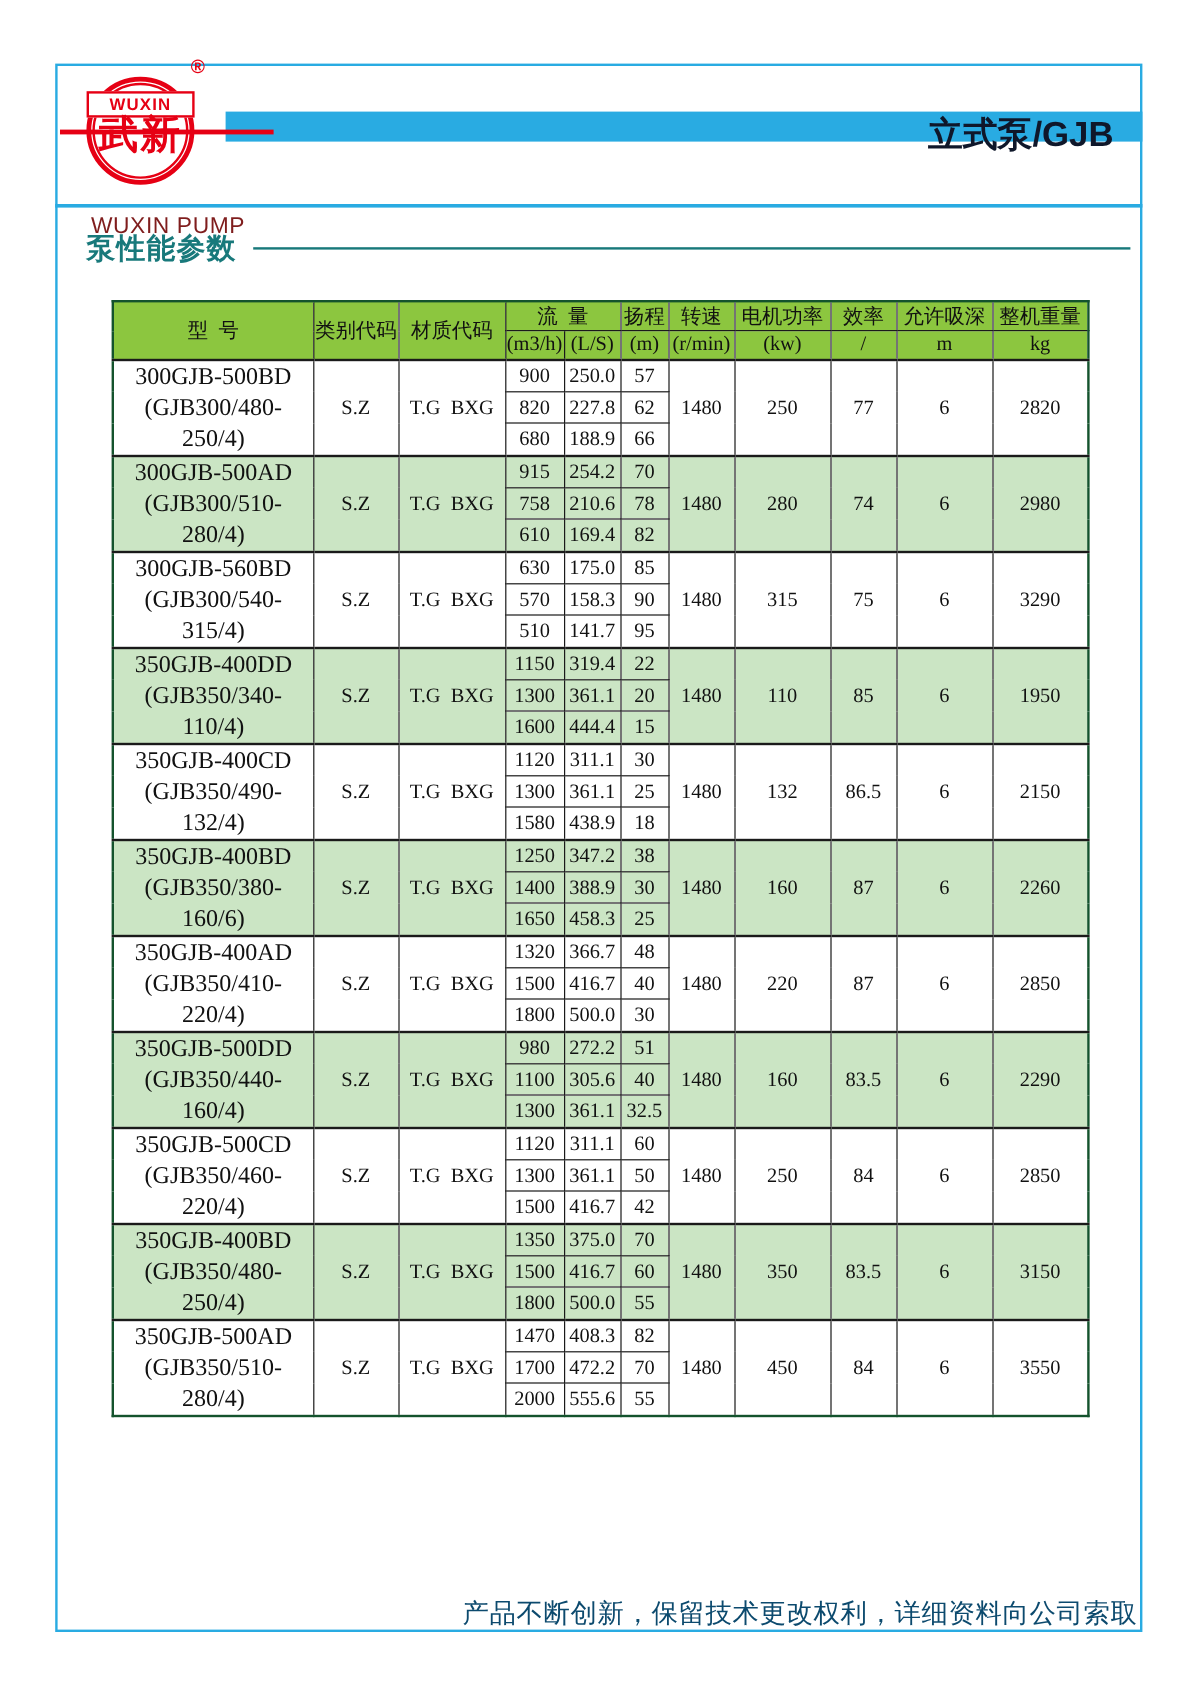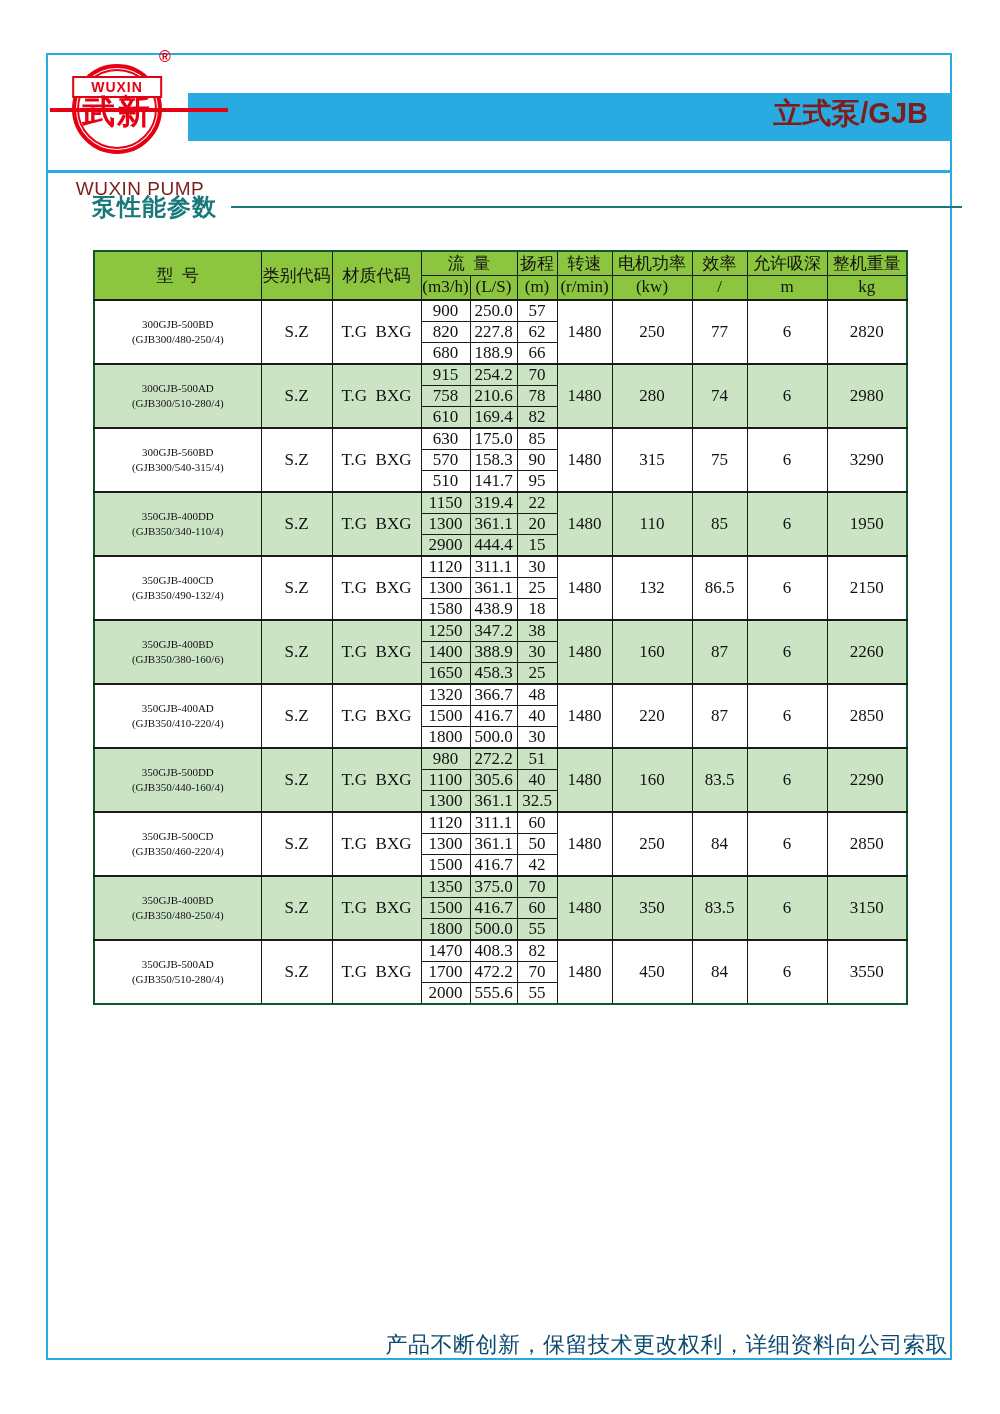--- a/index.html
+++ b/index.html
@@ -22,46 +22,46 @@
   .logo .hline { position:absolute; left:0; top:62px; width:178px; height:4px; background:#E60014; z-index:2; }
   .logo .wuxin-box { position:absolute; left:67px; top:30px; transform:translateX(-50%);
     border:2px solid #E60014; background:#fff; color:#E60014; font-weight:bold; font-size:14px;
     padding:0 17px; letter-spacing:1px; z-index:3; line-height:18px; }
   .logo .zh { position:absolute; left:67px; top:48px; transform:translateX(-50%);
     color:#E60014; font-weight:bold; font-size:33px; letter-spacing:2px; z-index:3; line-height:36px; white-space:nowrap; }
   .logo .caption { position:absolute; left:-8px; top:107px; width:196px; text-align:center;
     color:#7f1d1d; font-weight:normal; font-size:19px; letter-spacing:0.5px; z-index:3; white-space:nowrap;margin-top:25px; }
 
   
-  .banner { position:absolute; left:188px; top:93px; width:764px; height:48px; background:#29ABE2;
-    color:#7f1d1d; font-weight:bold; font-size:29px; line-height:40px; text-align:right; padding-right:24px; z-index:2; }
+  .banner { position:absolute; left:188px; top:93px; width:764px; height:25px; background:#29ABE2;
+    color:#0f172a; font-weight:bold; font-size:29px; line-height:40px; text-align:right; padding-right:24px; z-index:2; }
 
   
   .masthead-divider { position:absolute; left:46px; top:170px; width:906px; height:3px; background:#29ABE2; }
 
   
   .section-heading { position:absolute; left:72px; top:190px; width:870px; height:34px;
-    display:flex; align-items:center;margin-left:20px; }
+    display:flex; align-items:center; }
   .section-heading .zh-title { color:#18797B; font-weight:bold; font-size:24px; letter-spacing:1px; }
   .section-heading .en-title { color:#18797B; font-size:20px; font-family:"DejaVu Sans Mono",monospace;
     margin-left:18px; letter-spacing:0.5px; }
   .section-heading .rule { flex:1; border-top:2px solid #18797B; margin-left:14px; }
 
   
   #perf-table { position:absolute; left:93px; top:250px; width:813px;
     border-collapse:collapse; table-layout:fixed;
     font-family:"Liberation Serif","DejaVu Serif",serif; color:#111; border:2px solid #14532d; }
   #perf-table th, #perf-table td { border:1px solid #1a1a1a; text-align:center; vertical-align:middle;
     padding:0; overflow:hidden; }
   #perf-table th { background:#8CC63F; font-weight:normal; font-size:17px; height:24px; white-space:pre; }
   #perf-table td { font-size:17px; height:21px; background:#fff; }
   #perf-table tr.green td { background:#CBE5C4; }
   #perf-table tr.group-start td { border-top:2px solid #1a1a1a; }
   #perf-table td.material { white-space:pre; }
-  .model-line { line-height:1.3; font-size:11px; }
+  .model-line { line-height:1.3; font-size:20px; }
 
   
   .footer-note { position:absolute; right:52px; top:1330px; color:#0c4a6e; font-size:22px;
     letter-spacing:0.5px; white-space:nowrap; }
 </style>
 </head>
 <body>
 
 <div class="page-frame"></div>
 
@@ -224,21 +224,21 @@
         <td rowspan="3">85</td>
         <td rowspan="3">6</td>
         <td rowspan="3">1950</td>
       </tr>
       <tr class="green">
         <td>1300</td>
         <td>361.1</td>
         <td>20</td>
       </tr>
       <tr class="green">
-        <td>2900</td>
+        <td>1600</td>
         <td>444.4</td>
         <td>15</td>
       </tr>
       <tr class="group-start">
         <td rowspan="3">
           <div>
             <div class="model-line">350GJB-400CD</div>
             <div class="model-line">(GJB350/490-132/4)</div>
           </div>
         </td>

